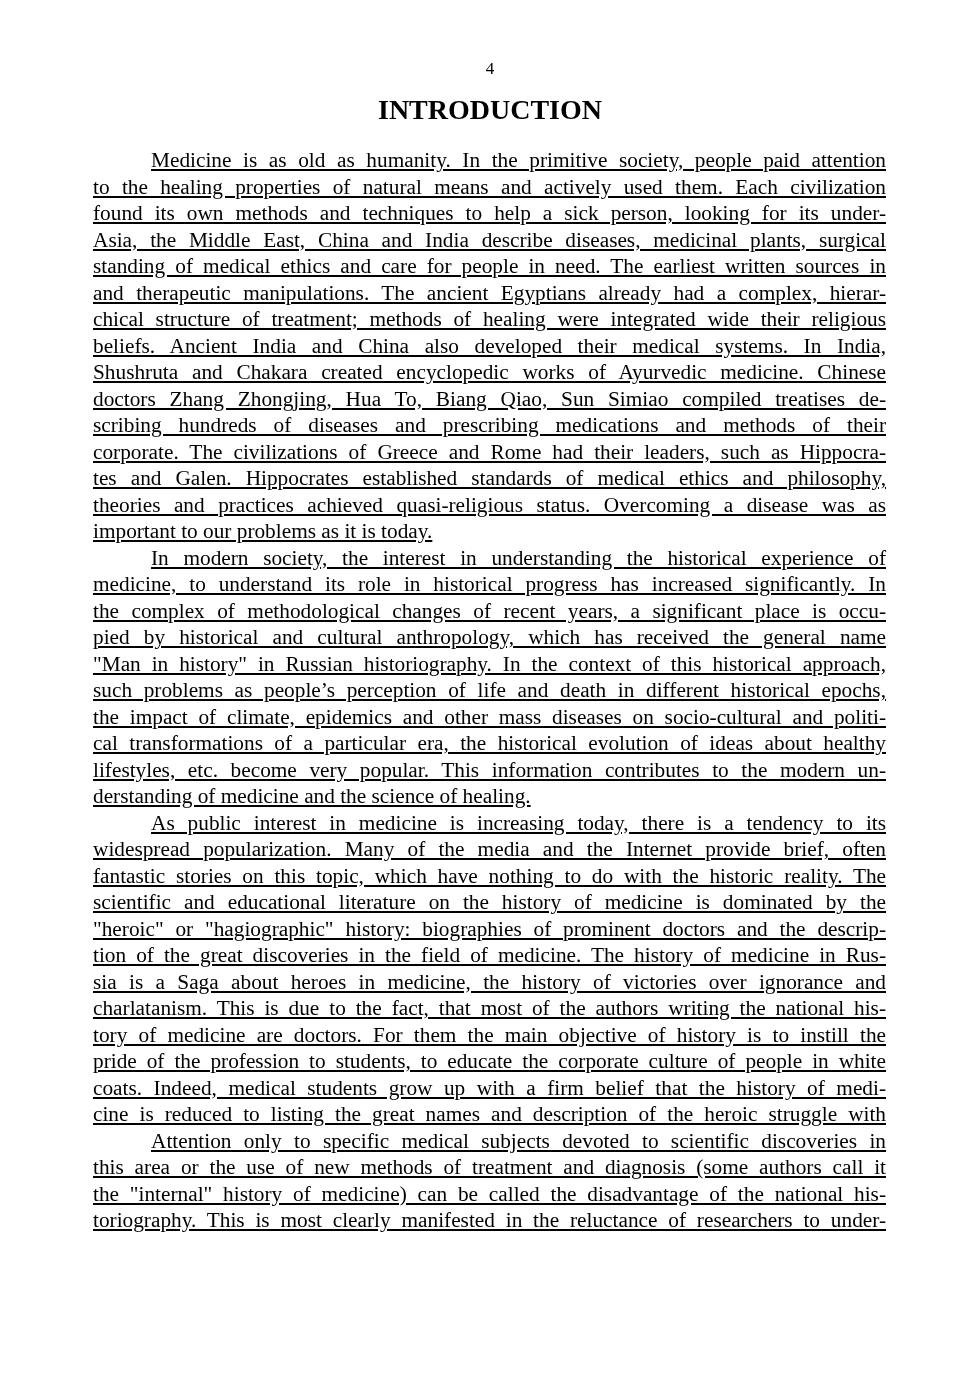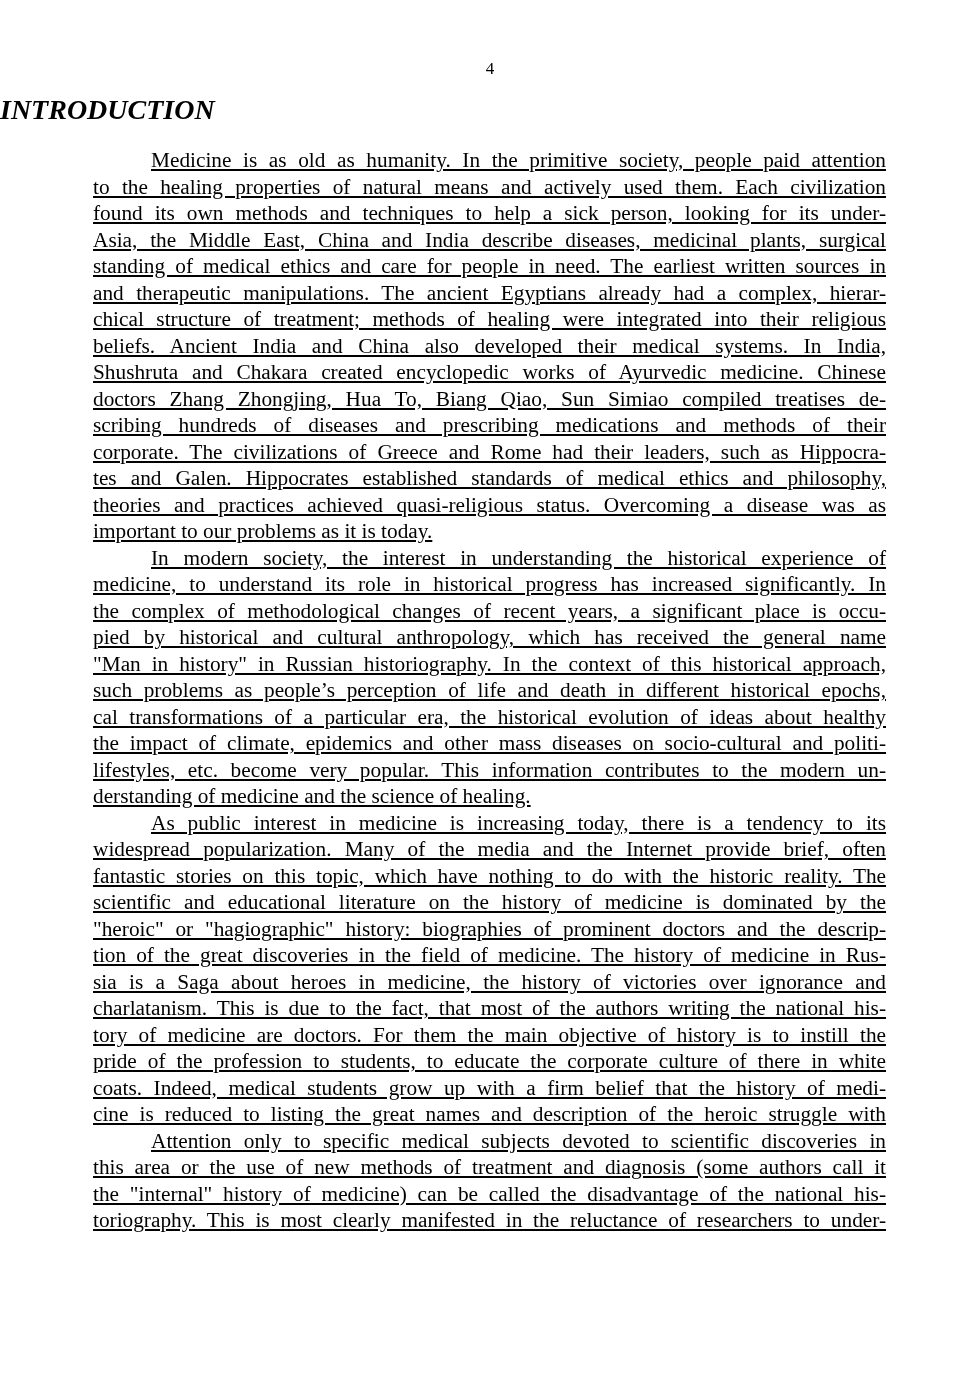--- a/index.html
+++ b/index.html
@@ -22,25 +22,25 @@
       width: 980px;
       text-align: center;
       font-size: 17px;
       line-height: 20px;
     }
     .title {
       position: absolute;
       top: 93px;
       left: 0;
       width: 980px;
+      text-align: center;
       font-size: 28px;
       font-weight: bold;
       line-height: 34px;
       margin: 0;
-      font-style: italic;
     }
     .body-text {
       position: absolute;
       top: 147px;
       left: 93px;
       width: 793px;
       font-size: 21.3px;
       line-height: 26.5px;
     }
     .para {
@@ -70,55 +70,55 @@
 
   <div class="body-text">
 
     <p class="para">
       <span class="line first">Medicine is as old as humanity. In the primitive society, people paid attention</span>
       <span class="line">to the healing properties of natural means and actively used them. Each civilization</span>
       <span class="line">found its own methods and techniques to help a sick person, looking for its under-</span>
       <span class="line">Asia, the Middle East, China and India describe diseases, medicinal plants, surgical</span>
       <span class="line">standing of medical ethics and care for people in need. The earliest written sources in</span>
       <span class="line">and therapeutic manipulations. The ancient Egyptians already had a complex, hierar-</span>
-      <span class="line">chical structure of treatment; methods of healing were integrated into their religious</span>
+      <span class="line">chical structure of treatment; methods of healing were integrated wide their religious</span>
       <span class="line">beliefs. Ancient India and China also developed their medical systems. In India,</span>
       <span class="line">Shushruta and Chakara created encyclopedic works of Ayurvedic medicine. Chinese</span>
       <span class="line">doctors Zhang Zhongjing, Hua To, Biang Qiao, Sun Simiao compiled treatises de-</span>
       <span class="line">scribing hundreds of diseases and prescribing medications and methods of their</span>
       <span class="line">corporate. The civilizations of Greece and Rome had their leaders, such as Hippocra-</span>
       <span class="line">tes and Galen. Hippocrates established standards of medical ethics and philosophy,</span>
       <span class="line">theories and practices achieved quasi-religious status. Overcoming a disease was as</span>
       <span class="line last">important to our problems as it is today.</span>
     </p>
 
     <p class="para">
       <span class="line first">In modern society, the interest in understanding the historical experience of</span>
       <span class="line">medicine, to understand its role in historical progress has increased significantly. In</span>
       <span class="line">the complex of methodological changes of recent years, a significant place is occu-</span>
       <span class="line">pied by historical and cultural anthropology, which has received the general name</span>
       <span class="line">"Man in history" in Russian historiography. In the context of this historical approach,</span>
       <span class="line">such problems as people’s perception of life and death in different historical epochs,</span>
+      <span class="line">the impact of climate, epidemics and other mass diseases on socio-cultural and politi-</span>
       <span class="line">cal transformations of a particular era, the historical evolution of ideas about healthy</span>
-      <span class="line">the impact of climate, epidemics and other mass diseases on socio-cultural and politi-</span>
       <span class="line">lifestyles, etc. become very popular. This information contributes to the modern un-</span>
       <span class="line last">derstanding of medicine and the science of healing.</span>
     </p>
 
     <p class="para">
       <span class="line first">As public interest in medicine is increasing today, there is a tendency to its</span>
       <span class="line">widespread popularization. Many of the media and the Internet provide brief, often</span>
       <span class="line">fantastic stories on this topic, which have nothing to do with the historic reality. The</span>
       <span class="line">scientific and educational literature on the history of medicine is dominated by the</span>
       <span class="line">"heroic" or "hagiographic" history: biographies of prominent doctors and the descrip-</span>
       <span class="line">tion of the great discoveries in the field of medicine. The history of medicine in Rus-</span>
       <span class="line">sia is a Saga about heroes in medicine, the history of victories over ignorance and</span>
       <span class="line">charlatanism. This is due to the fact, that most of the authors writing the national his-</span>
       <span class="line">tory of medicine are doctors. For them the main objective of history is to instill the</span>
-      <span class="line">pride of the profession to students, to educate the corporate culture of there in white</span>
+      <span class="line">pride of the profession to students, to educate the corporate culture of people in white</span>
       <span class="line">coats. Indeed, medical students grow up with a firm belief that the history of medi-</span>
       <span class="line">cine is reduced to listing the great names and description of the heroic struggle with</span>
     </p>
 
     <p class="para">
       <span class="line first">Attention only to specific medical subjects devoted to scientific discoveries in</span>
       <span class="line">this area or the use of new methods of treatment and diagnosis (some authors call it</span>
       <span class="line">the "internal" history of medicine) can be called the disadvantage of the national his-</span>
       <span class="line">toriography. This is most clearly manifested in the reluctance of researchers to under-</span>
     </p>

